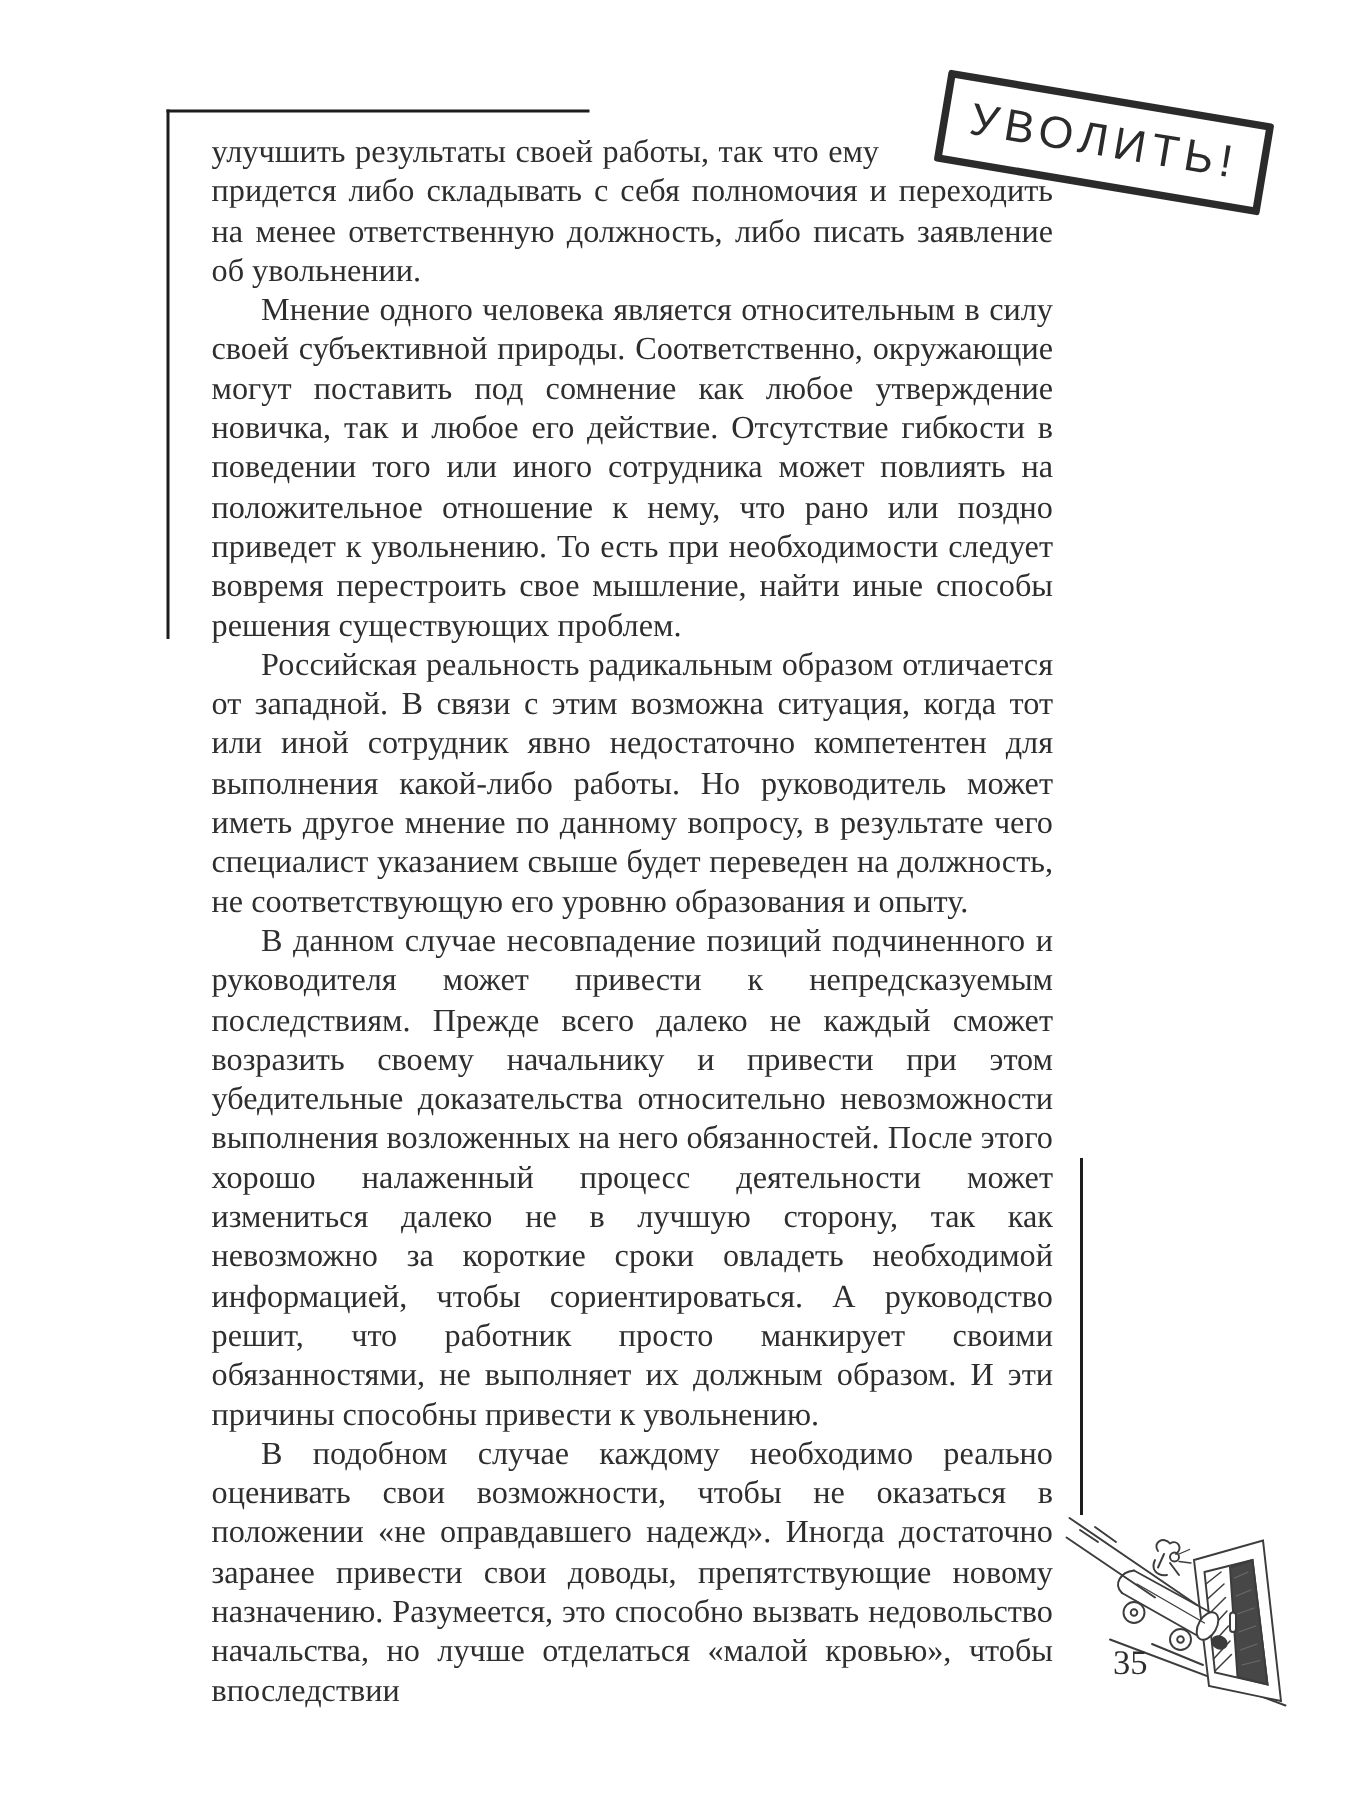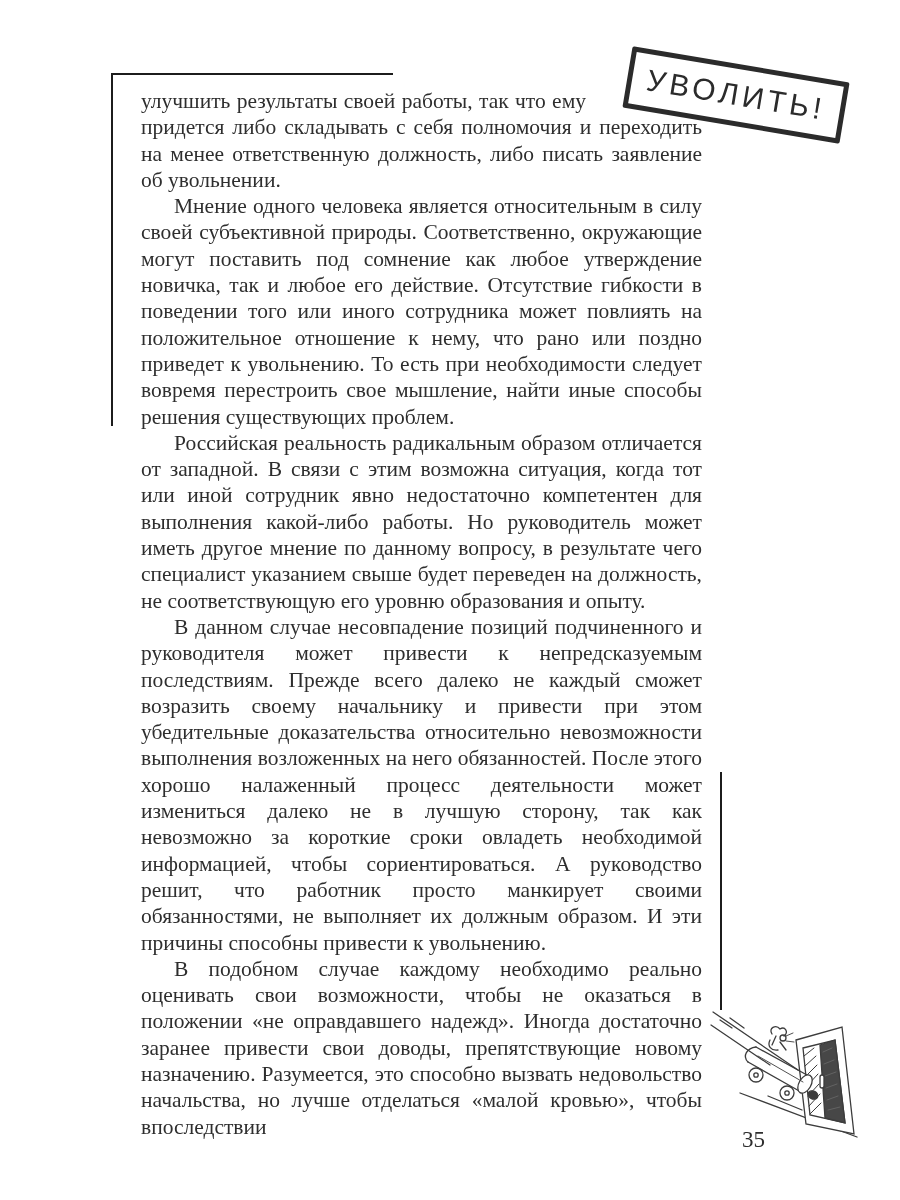--- a/index.html
+++ b/index.html
@@ -31,21 +31,21 @@
     font-size:21.5px; line-height:26.3px; text-align:justify;
     color:#2e2e2e;
   }
   .stamp-spacer { float:right; width:116px; height:26px; }
   .para { margin:0; }
   .para.indent { text-indent:33px; }
   .para:last-child { text-align-last:justify;font-family:Liberation Serif, serif; }
 
   .page-number {
     position:absolute; left:742px; top:1096px;
-    font-size:23px; color:#2e2e2e;margin-top:31px;
+    font-size:23px; color:#2e2e2e;
   }
 
   .illustration { position:absolute; left:710px; top:996px; width:152px; height:146px; }
   .illustration path, .illustration line, .illustration circle, .illustration ellipse {
     vector-effect:non-scaling-stroke;
   }
 </style>
 </head>
 <body>
 

